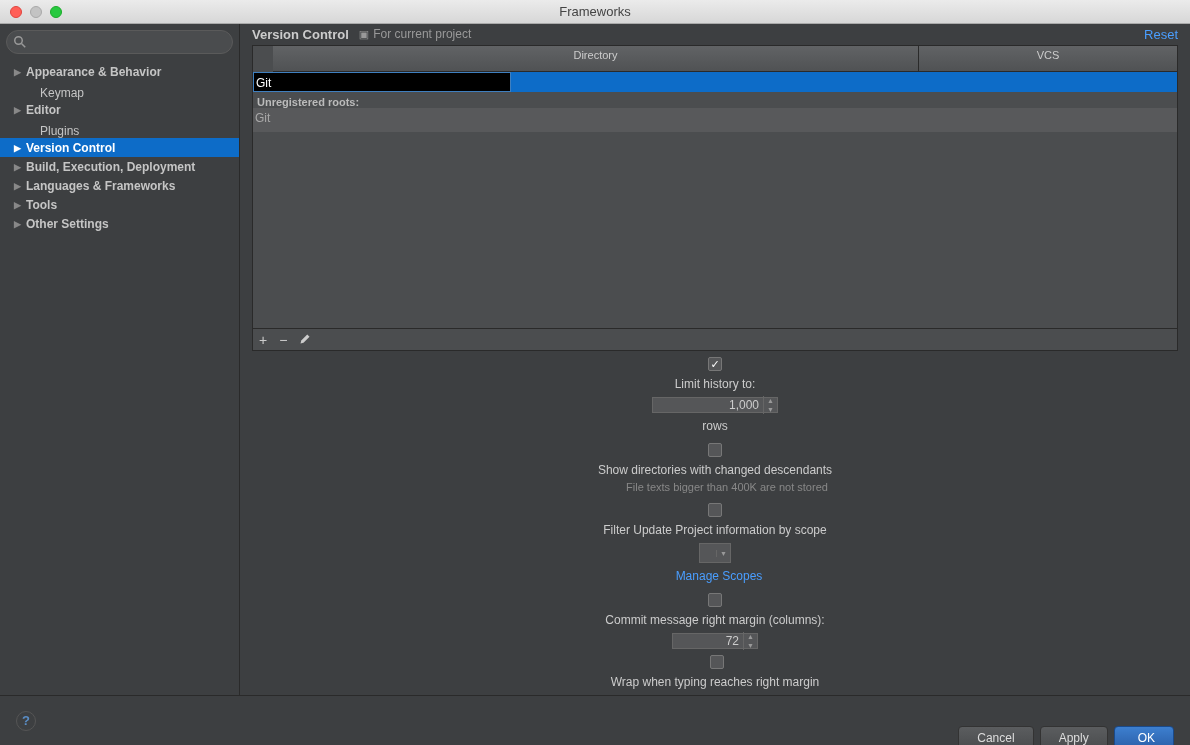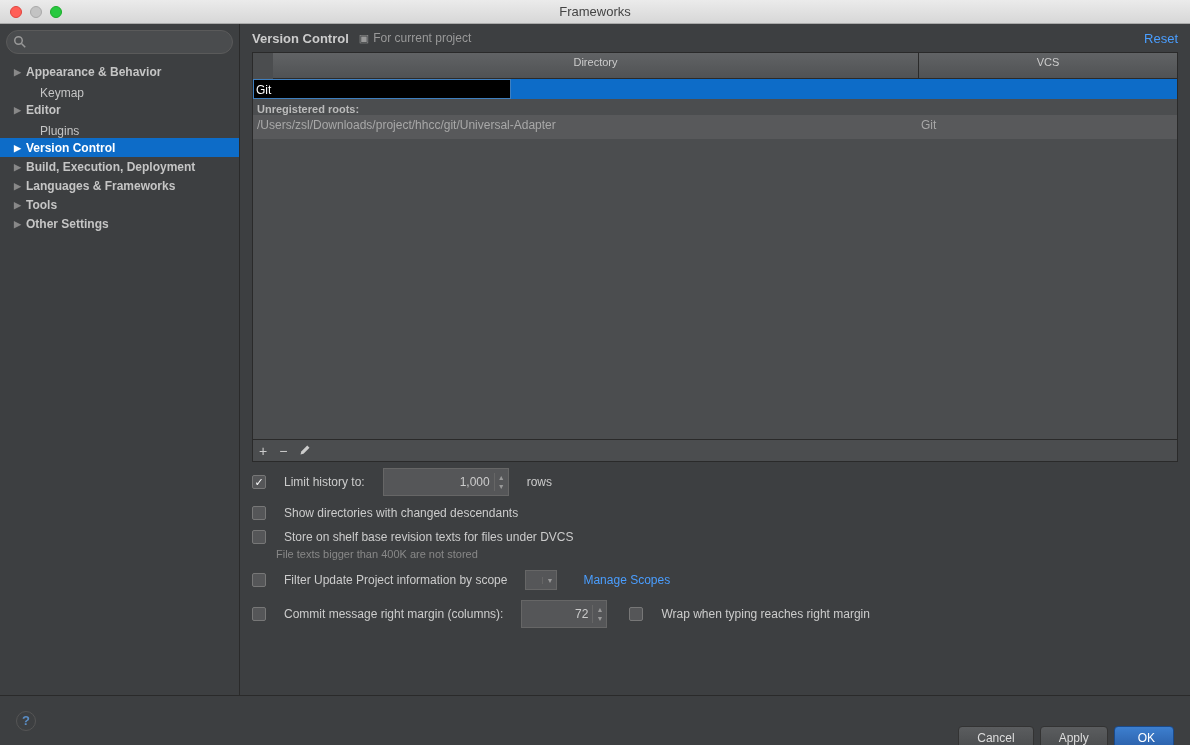--- a/index.html
+++ b/index.html
@@ -55,25 +55,25 @@
 
 .table-body { flex: 1; background: #4b4d4f; }
 
 .table-toolbar { height: 22px; border-top: 1px solid #2a2a2a; display: flex; align-items: center; padding-left: 6px; gap: 12px; color: #ccc; }
 .table-toolbar span { cursor: pointer; font-size: 14px; }
 .pencil svg { width: 12px; height: 12px; fill: #ccc; }
 
 .description { margin: 8px 12px 4px 12px; font-size: 11px; color: #aaa; }
 
 .options { margin: 6px 12px; display: flex; flex-direction: column; gap: 10px; }
-.option-row { display: flex; align-items: center; gap: 18px; font-size: 12px; color: #ccc; }
+.option-row { display: flex; align-items: center; gap: 6px; font-size: 12px; color: #ccc; flex-direction: column; }
 .option-row.sub { margin-left: 24px; font-size: 11px; color: #888; margin-top: -6px; }
 .chk { width: 14px; height: 14px; border: 1px solid #777; background: #555658; border-radius: 2px; display: inline-flex; align-items: center; justify-content: center; cursor: pointer; }
 .chk.checked::after { content: "✓"; color: #fff; font-size: 11px; line-height: 1; }
-.spinner { display: inline-flex; align-items: center; border: 1px solid #666; background: #555658; height: 28px; }
+.spinner { display: inline-flex; align-items: center; border: 1px solid #666; background: #555658; height: 16px; }
 .spinner input { width: 110px; background: transparent; border: none; color: #ccc; text-align: right; padding-right: 4px; font-size: 12px; height: 100%; }
 .spinner.small input { width: 32px; }
 .spinner.med input { width: 70px; }
 .spinner .arrows { width: 14px; display: flex; flex-direction: column; font-size: 7px; color: #999; border-left: 1px solid #666; }
 .spinner .arrows span { height: 9px; text-align: center; line-height: 9px; cursor: pointer; }
 .select-empty { display: inline-flex; align-items: center; border: 1px solid #666; background: #555658; height: 20px; width: 32px; }
 .select-empty .arrows { width: 14px; margin-left: auto; display: flex; flex-direction: column; font-size: 7px; color: #999; border-left: 1px solid #666; text-align: center; }
 .link { color: #4a9eff; cursor: pointer; margin-left: 8px; }
 
 .footer { height: 50px; display: flex; align-items: center; padding: 0 16px; border-top: 1px solid #2a2a2a; }
@@ -156,21 +156,20 @@
     <div class="table-area">
       <div class="table-header">
         <div class="th-dir">Directory</div>
         <div class="th-vcs">VCS</div>
       </div>
       <div class="table-row selected">
         <div class="td-vcs">Git</div>
       </div>
       <div class="unregistered-section">Unregistered roots:</div>
       <div class="unregistered-row">
-        <div class="td-dir">/Users/zsl/Downloads/project/hhcc/git/Universal-Adapter</div>
         <div class="td-vcs">Git</div>
       </div>
       <div class="table-body"></div>
       <div class="table-toolbar">
         <span>+</span>
         <span>−</span>
         <span class="pencil">
           <svg viewBox="0 0 16 16">
               <path d="M2 14l1-4 8-8 3 3-8 8-4 1z"></path>
             </svg>
@@ -191,24 +190,20 @@
             </span>
         </span>
         <span>rows</span>
       </div>
 
       <div class="option-row">
         <span class="chk"></span>
         <span>Show directories with changed descendants</span>
       </div>
 
-      <div class="option-row">
-        <span class="chk"></span>
-        <span>Store on shelf base revision texts for files under DVCS</span>
-      </div>
       <div class="option-row sub">
         <span>File texts bigger than 400K are not stored</span>
       </div>
 
 
       <div class="option-row">
         <span class="chk"></span>
         <span>Filter Update Project information by scope</span>
         <span class="select-empty">
           <span class="arrows">▼</span>

